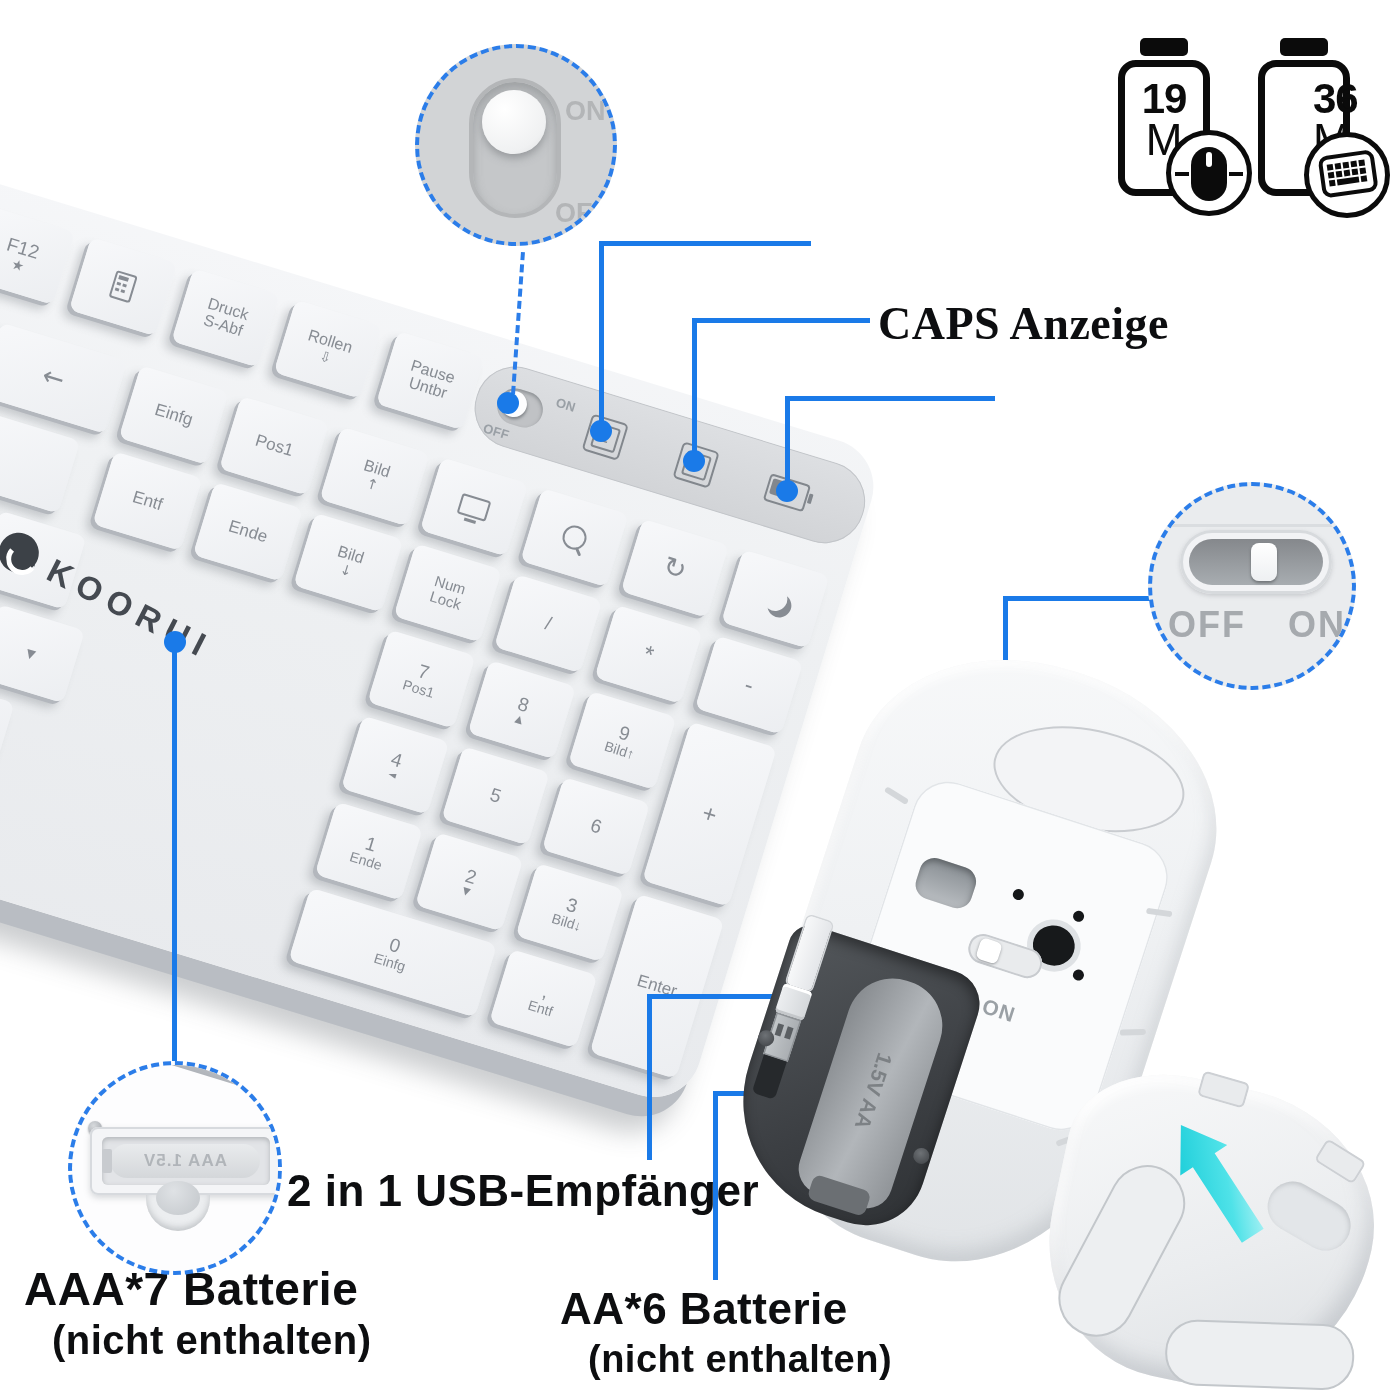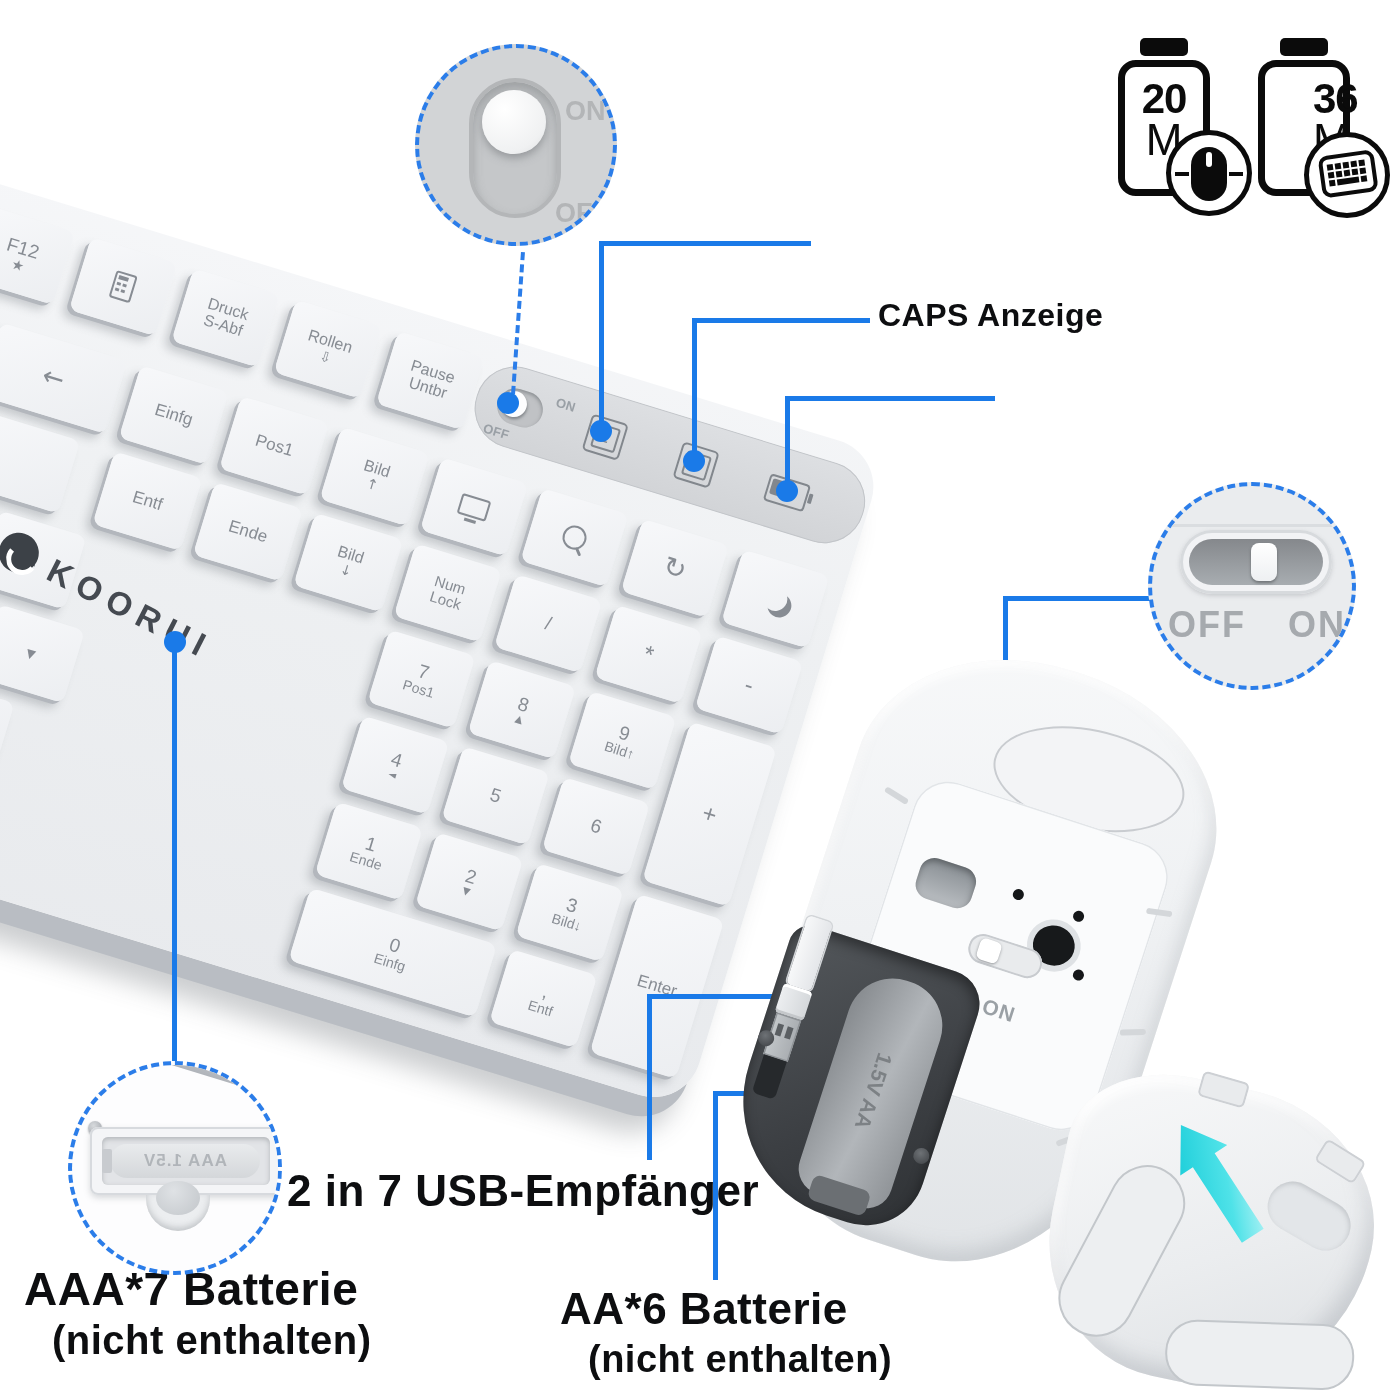--- a/index.html
+++ b/index.html
@@ -224,37 +224,37 @@
   <div style="position:absolute;left:516px;top:252px;height:142px;border-left:4px dashed #2b7de9;transform:rotate(4deg);"></div>
   <div class="dot" style="left:497px;top:392px;"></div>
 
   <div class="cl" style="left:599px;top:241px;width:212px;height:4.5px;"></div>
   <div class="cl" style="left:599px;top:241px;width:4.5px;height:188px;"></div>
   <div class="dot" style="left:590px;top:420px;"></div>
 
   <div class="cl" style="left:692px;top:318px;width:178px;height:4.5px;"></div>
   <div class="cl" style="left:692px;top:318px;width:4.5px;height:140px;"></div>
   <div class="dot" style="left:683px;top:450px;"></div>
-  <div class="lbl" style="left:878px;top:297px;font-size:32px;">CAPS Anzeige</div>
+  <div class="lbl" style="left:878px;top:297px;font-size:46px;font-family:Liberation Serif, serif;">CAPS Anzeige</div>
 
   <div class="cl" style="left:785px;top:396px;width:210px;height:4.5px;"></div>
   <div class="cl" style="left:785px;top:396px;width:4.5px;height:94px;"></div>
   <div class="dot" style="left:776px;top:480px;"></div>
 
   <div class="dot" style="left:164px;top:631px;"></div>
   <div class="cl" style="left:172px;top:645px;width:4.5px;height:416px;"></div>
 
   <div class="cl" style="left:1003px;top:596px;width:150px;height:4.5px;"></div>
   <div class="cl" style="left:1003px;top:596px;width:4.5px;height:360px;"></div>
   <div class="dot" style="left:994px;top:946px;"></div>
 
   <div class="cl" style="left:647px;top:994px;width:148px;height:4.5px;"></div>
   <div class="cl" style="left:647px;top:994px;width:4.5px;height:166px;"></div>
   <div class="dot" style="left:781px;top:985px;"></div>
-  <div class="lbl" style="left:287px;top:1166px;font-size:44px;">2 in 7 USB-Empfänger</div>
+  <div class="lbl" style="left:287px;top:1166px;font-size:44px;">2 in 1 USB-Empfänger</div>
 
   <div class="cl" style="left:713px;top:1091px;width:158px;height:4.5px;"></div>
   <div class="cl" style="left:713px;top:1091px;width:4.5px;height:189px;"></div>
   <div class="dot" style="left:858px;top:1082px;"></div>
   <div class="lbl" style="left:560px;top:1284px;font-size:44px;">AA*6 Batterie</div>
   <div class="lbl" style="left:588px;top:1338px;font-size:38px;font-weight:600;">(nicht enthalten)</div>
 
   <div class="lbl" style="left:24px;top:1262px;font-size:46px;">AAA*7 Batterie</div>
   <div class="lbl" style="left:52px;top:1318px;font-size:40px;font-weight:600;">(nicht enthalten)</div>
 
@@ -354,21 +354,21 @@
       </div>
     </div>
     <div style="position:absolute;left:74px;top:130px;width:64px;height:36px;border-radius:0 0 64px 64px;background:#eceef0;box-shadow:inset 0 -3px 6px rgba(130,135,140,.4);">
       <div style="position:absolute;left:10px;top:-14px;width:44px;height:34px;border-radius:50%;background:radial-gradient(circle at 40% 30%,#dfe2e5,#c2c6ca);"></div>
     </div>
   </div>
 
   <div>
     <div class="bat-cap" style="left:1140px;top:38px;"></div>
     <div class="bat" style="left:1118px;top:60px;">
-      <div class="num">20</div>
+      <div class="num">19</div>
       <div class="unit">M</div>
     </div>
     <div class="badge" style="left:1166px;top:130px;">
       <div style="position:absolute;left:20px;top:12px;width:36px;height:54px;border-radius:18px;background:#0b0b0b;">
         <span style="position:absolute;left:15px;top:5px;width:6px;height:15px;border-radius:3px;background:#fff;"></span>
       </div>
       <div style="position:absolute;left:4px;top:37px;width:14px;height:4px;background:#0b0b0b;"></div>
       <div style="position:absolute;left:58px;top:37px;width:14px;height:4px;background:#0b0b0b;"></div>
     </div>
   </div>

